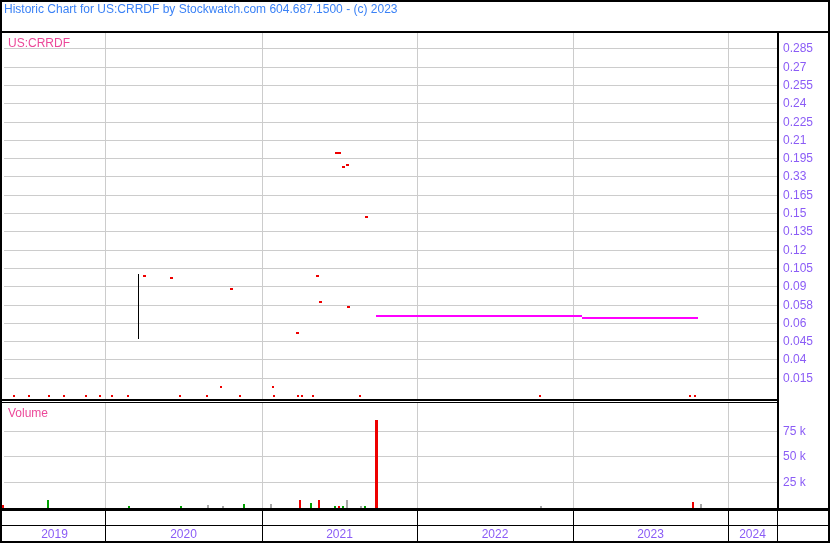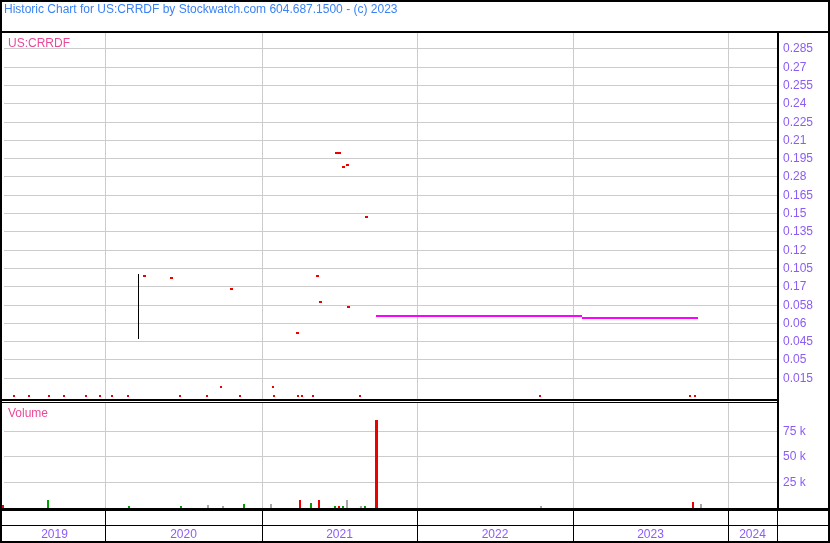--- a/index.html
+++ b/index.html
@@ -135,31 +135,31 @@
       <div style="position: absolute; left: 700px; top: 504px; width: 2px; height: 4px; background: rgb(168, 168, 168);"></div>
     </div>
   <div id="yaxis-layer" class="abs">
       <div class="axis-label" style="position: absolute; left: 783px; top: 41px; width: 44px;">0.285</div>
       <div class="axis-label" style="position: absolute; left: 783px; top: 60px; width: 44px;">0.27</div>
       <div class="axis-label" style="position: absolute; left: 783px; top: 78px; width: 44px;">0.255</div>
       <div class="axis-label" style="position: absolute; left: 783px; top: 96px; width: 44px;">0.24</div>
       <div class="axis-label" style="position: absolute; left: 783px; top: 115px; width: 44px;">0.225</div>
       <div class="axis-label" style="position: absolute; left: 783px; top: 133px; width: 44px;">0.21</div>
       <div class="axis-label" style="position: absolute; left: 783px; top: 151px; width: 44px;">0.195</div>
-      <div class="axis-label" style="position: absolute; left: 783px; top: 169px; width: 44px;">0.28</div>
+      <div class="axis-label" style="position: absolute; left: 783px; top: 169px; width: 44px;">0.33</div>
       <div class="axis-label" style="position: absolute; left: 783px; top: 188px; width: 44px;">0.165</div>
       <div class="axis-label" style="position: absolute; left: 783px; top: 206px; width: 44px;">0.15</div>
       <div class="axis-label" style="position: absolute; left: 783px; top: 224px; width: 44px;">0.135</div>
       <div class="axis-label" style="position: absolute; left: 783px; top: 243px; width: 44px;">0.12</div>
       <div class="axis-label" style="position: absolute; left: 783px; top: 261px; width: 44px;">0.105</div>
-      <div class="axis-label" style="position: absolute; left: 783px; top: 279px; width: 44px;">0.17</div>
+      <div class="axis-label" style="position: absolute; left: 783px; top: 279px; width: 44px;">0.09</div>
       <div class="axis-label" style="position: absolute; left: 783px; top: 298px; width: 44px;">0.058</div>
       <div class="axis-label" style="position: absolute; left: 783px; top: 316px; width: 44px;">0.06</div>
       <div class="axis-label" style="position: absolute; left: 783px; top: 334px; width: 44px;">0.045</div>
-      <div class="axis-label" style="position: absolute; left: 783px; top: 352px; width: 44px;">0.05</div>
+      <div class="axis-label" style="position: absolute; left: 783px; top: 352px; width: 44px;">0.04</div>
       <div class="axis-label" style="position: absolute; left: 783px; top: 371px; width: 44px;">0.015</div>
     </div>
   <div id="vaxis-layer" class="abs">
       <div class="axis-label" style="position: absolute; left: 783px; top: 424px; width: 44px;">75 k</div>
       <div class="axis-label" style="position: absolute; left: 783px; top: 449px; width: 44px;">50 k</div>
       <div class="axis-label" style="position: absolute; left: 783px; top: 475px; width: 44px;">25 k</div>
     </div>
   <div id="xaxis-layer" class="abs">
       <div style="position: absolute; left: 105px; top: 511px; width: 1px; height: 14px; background: rgb(0, 0, 0);"></div>
       <div style="position: absolute; left: 105px; top: 526px; width: 1px; height: 15px; background: rgb(0, 0, 0);"></div>

